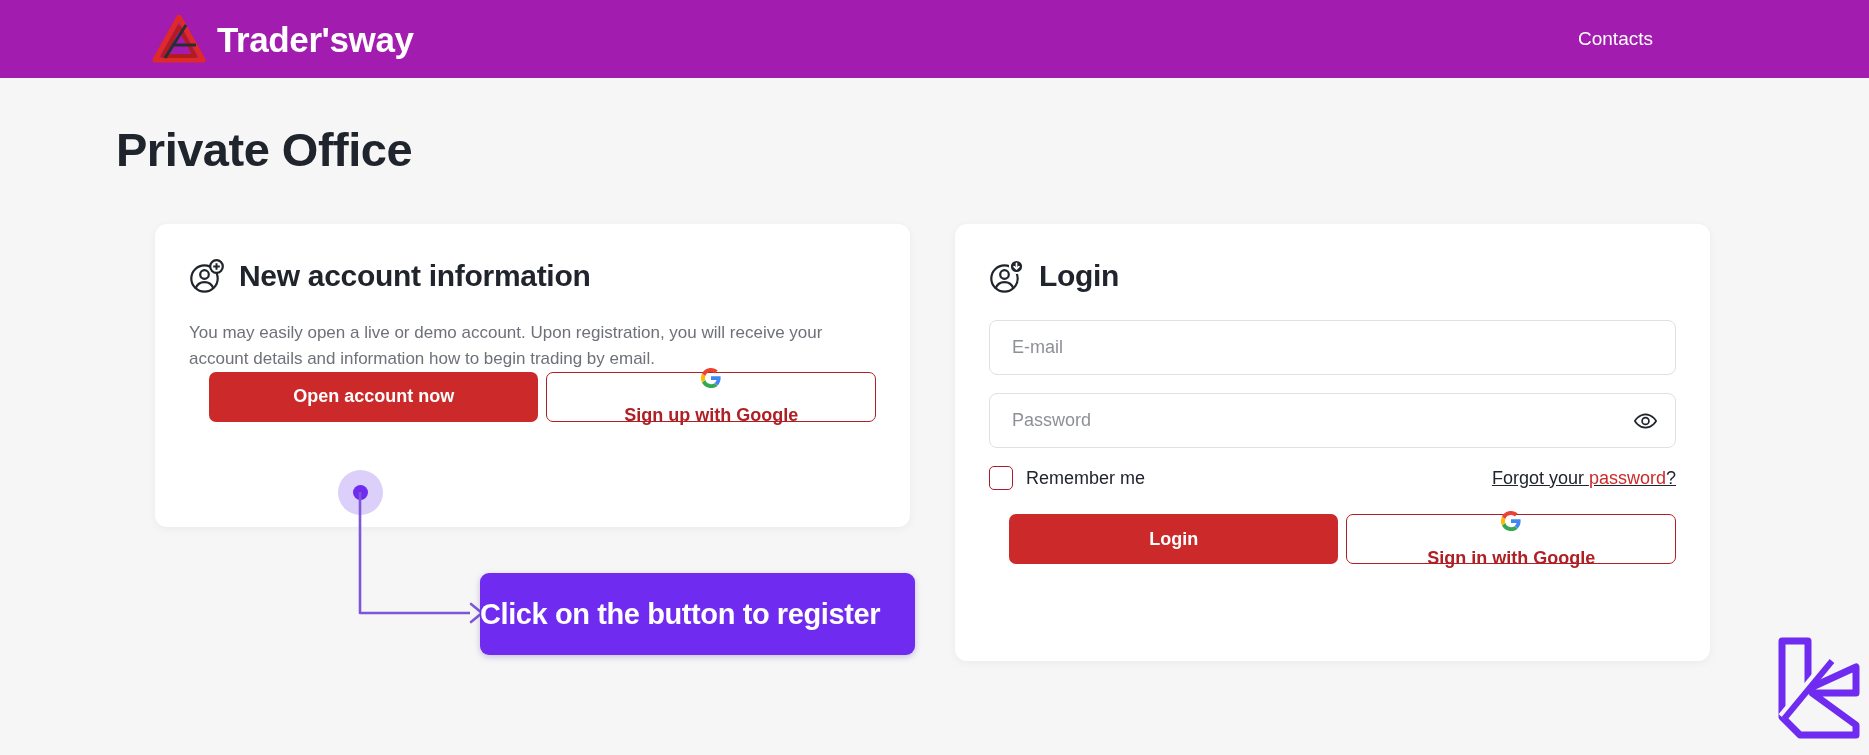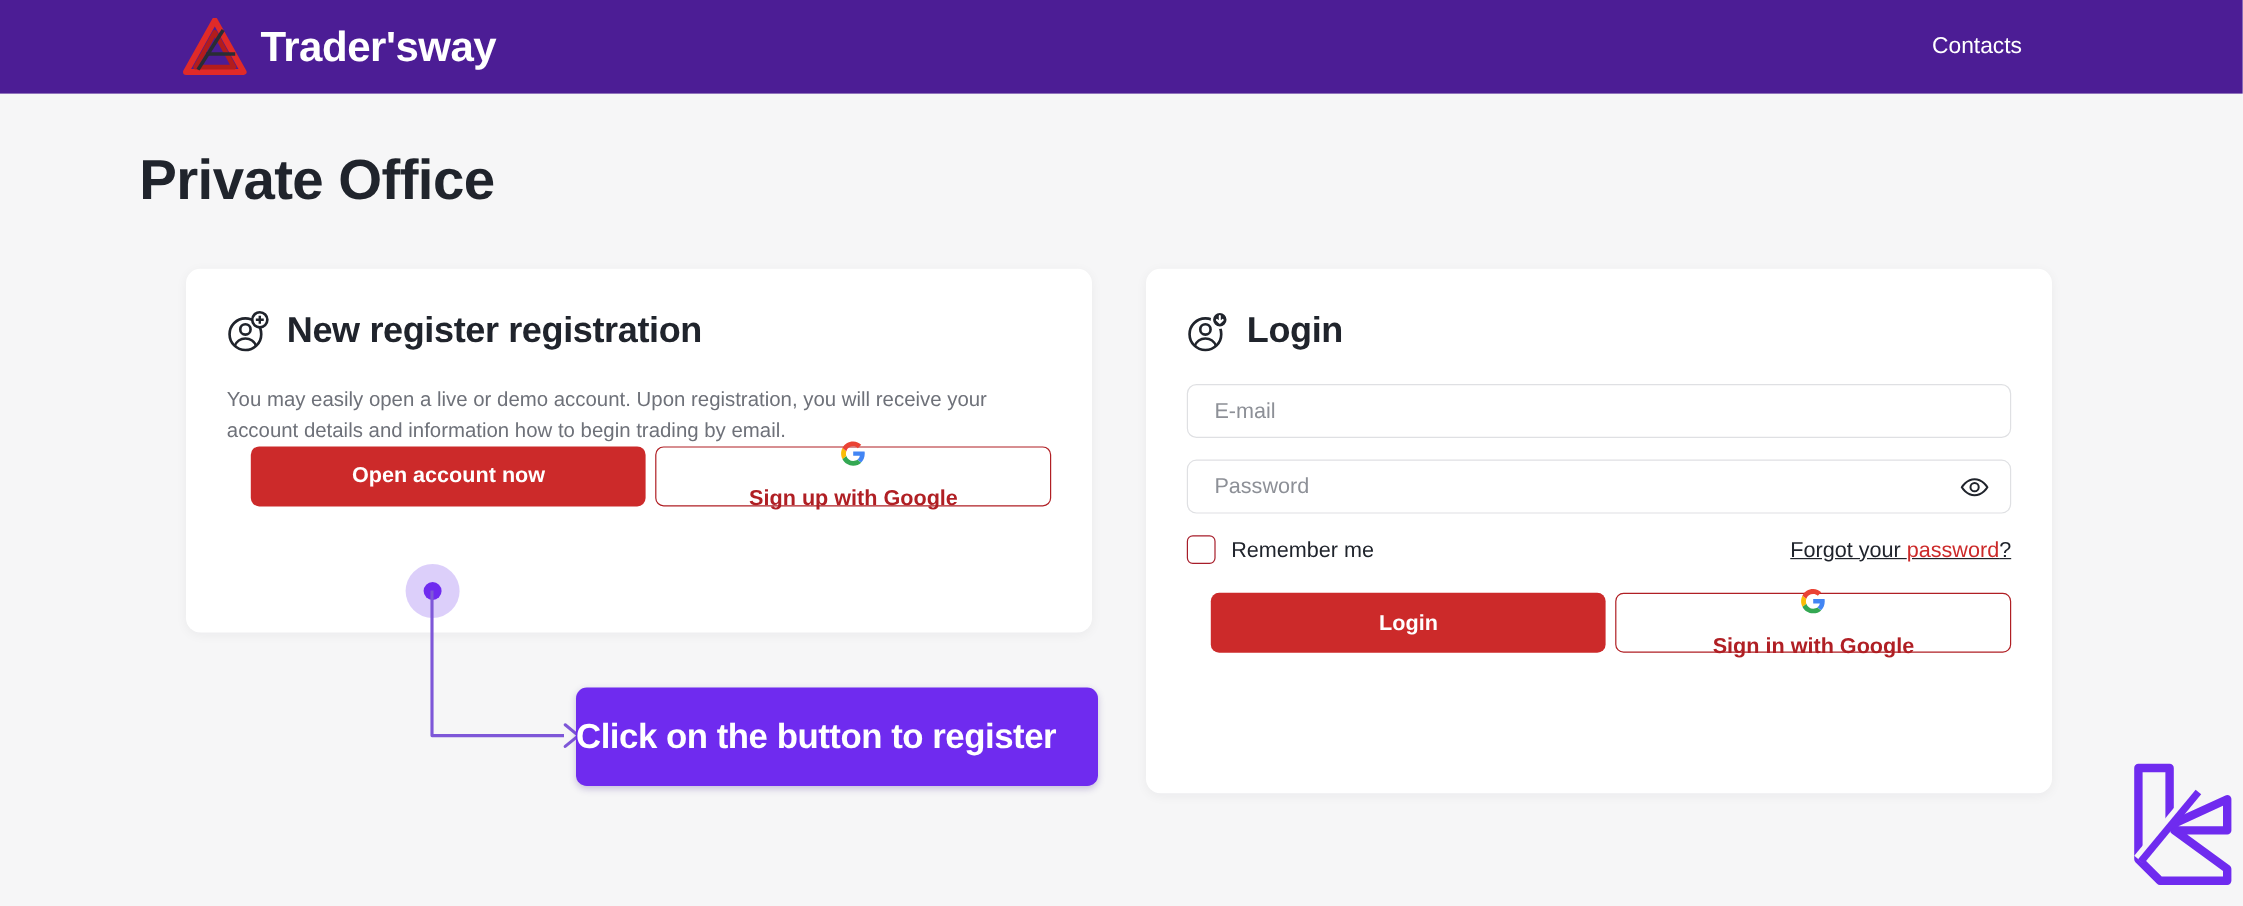--- a/index.html
+++ b/index.html
@@ -12,21 +12,21 @@
 
   body {
     font-family: "Liberation Sans", sans-serif;
     background: #f6f6f7;
     position: relative;
   }
 
   
   .header {
     height: 78px;
-    background: #4c1d95;
+    background: #a21caf;
     display: flex;
     align-items: center;
     position: relative;
   }
 
   .brand {
     display: flex;
     align-items: center;
     margin-left: 152px;
     gap: 11px;
@@ -38,21 +38,21 @@
     color: #ffffff;
     font-size: 35px;
     font-weight: 700;
     letter-spacing: -0.4px;
     line-height: 1;
     white-space: nowrap;
   }
 
   .nav {
     position: absolute;
-    right: 184px;
+    right: 216px;
     top: 50%;
     transform: translateY(-50%);
     display: flex;
     gap: 30px;
   }
 
   .nav-link {
     color: #ffffff;
     font-size: 19px;
     text-decoration: none;
@@ -143,21 +143,21 @@
 
   
   .field {
     position: relative;
     width: 687px;
     margin-bottom: 18px;
   }
 
   .input {
     width: 100%;
-    height: 45px;
+    height: 55px;
     border: 1px solid #dfe0e3;
     border-radius: 8px;
     padding: 0 48px 0 22px;
     font-size: 18px;
     color: #20242c;
     font-family: inherit;
     background: #fff;
     outline: none;
   }
 
@@ -292,21 +292,21 @@
     <div class="card-head">
       <span>
         <svg width="36" height="36" viewBox="0 0 36 36" xmlns="http://www.w3.org/2000/svg">
           <circle cx="15.5" cy="20.5" r="13.2" fill="none" stroke="#20242c" stroke-width="2.2"></circle>
           <circle cx="15.5" cy="16.5" r="4.3" fill="none" stroke="#20242c" stroke-width="2.2"></circle>
           <path d="M6.6 30.5a9.4 9.4 0 0 1 17.8 0" fill="none" stroke="#20242c" stroke-width="2.2"></path>
           <circle cx="27.5" cy="8.5" r="6.3" fill="#fff" stroke="#20242c" stroke-width="2.2"></circle>
           <path d="M27.5 5.2v6.6M24.2 8.5h6.6" stroke="#20242c" stroke-width="2"></path>
         </svg>
       </span>
-      <span class="card-title">New register registration</span>
+      <span class="card-title">New account information</span>
     </div>
     <p class="card-desc">You may easily open a live or demo account. Upon registration, you will receive your account details and information how to begin trading by email.</p>
     <div class="btn-row">
       <button class="btn btn-primary">Open account now</button>
       <button class="btn btn-google">
         <span>
           <svg width="22" height="22" viewBox="0 0 48 48" xmlns="http://www.w3.org/2000/svg">
             <path fill="#4285F4" d="M45 24c0-1.6-.1-2.8-.4-4H24v8.1h12c-.3 2-1.6 5-4.5 7l6.9 5.3C42.5 36.6 45 30.9 45 24z"></path>
             <path fill="#34A853" d="M24 46c5.9 0 10.9-1.9 14.5-5.3l-6.9-5.3c-1.9 1.3-4.4 2.2-7.6 2.2-5.8 0-10.7-3.8-12.5-9.1l-7.1 5.5C8 41.4 15.4 46 24 46z"></path>
             <path fill="#FBBC05" d="M11.5 28.5c-.5-1.4-.7-2.9-.7-4.5s.3-3.1.7-4.5l-7.1-5.5C2.9 17 2 20.4 2 24s.9 7 2.4 10z"></path>

